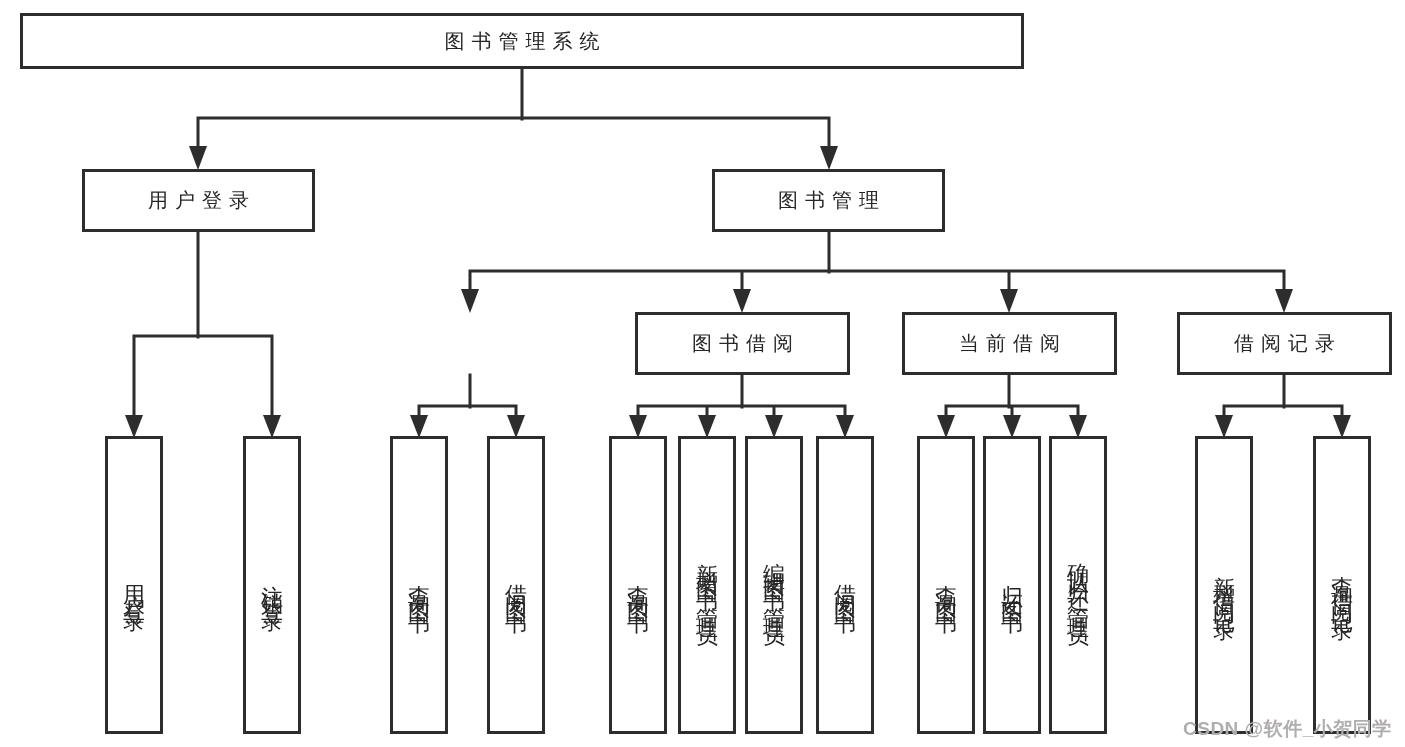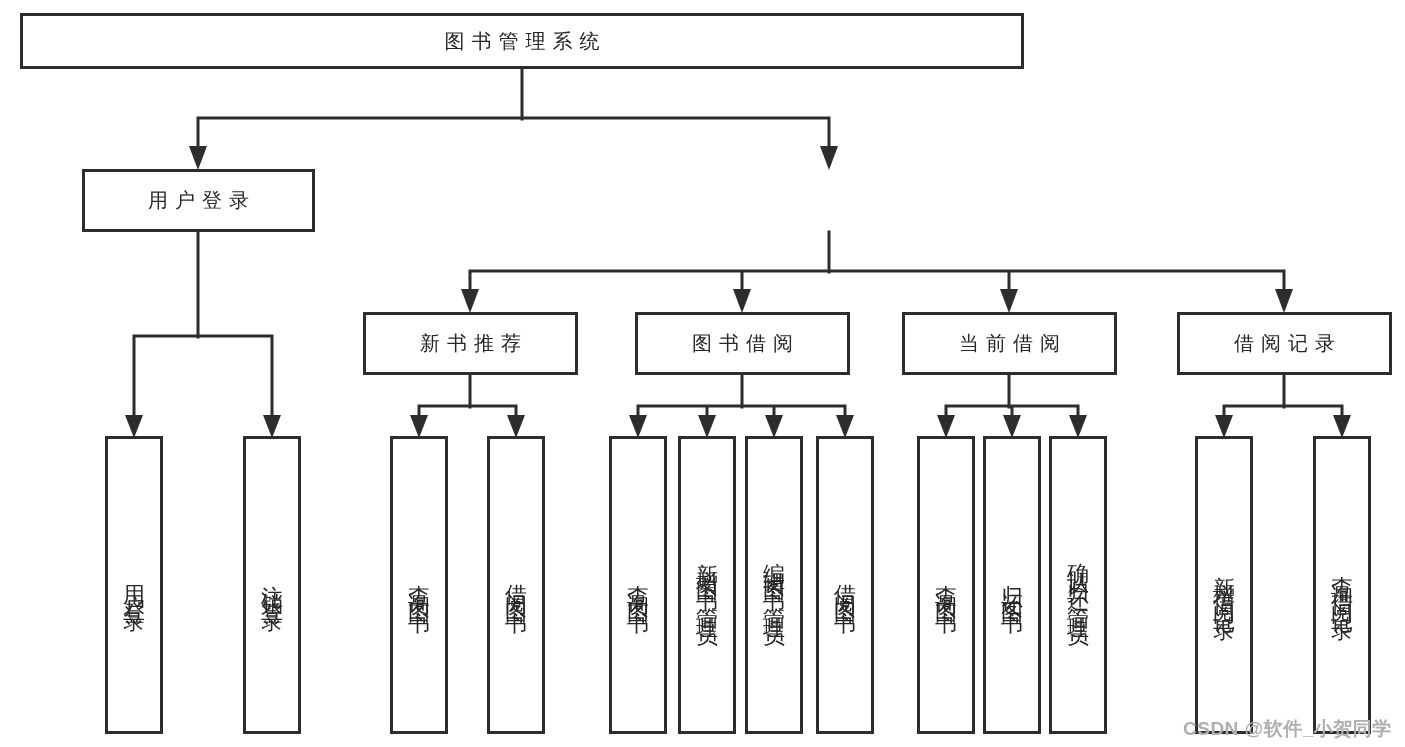--- a/index.html
+++ b/index.html
@@ -103,22 +103,22 @@
     <g>
       <path class="w" d="M1284,375 V407 M1224,406 H1342 M1224,406 V415 M1342,406 V415"></path>
       <polygon class="a" points="1215,415 1233,415 1224,438"></polygon>
       <polygon class="a" points="1333,415 1351,415 1342,438"></polygon>
     </g>
   </svg>
 
   <div class="node" style="left:20px;top:13px;width:1004px;height:56px">图书管理系统</div>
 
   <div class="node" style="left:82px;top:169px;width:233px;height:63px">用户登录</div>
+  <div class="node" style="left:712px;top:169px;width:233px;height:63px">图书管理</div>
 
-  <div class="node" style="left:363px;top:312px;width:215px;height:63px">新书推荐</div>
   <div class="node" style="left:902px;top:312px;width:215px;height:63px">当前借阅</div>
   <div class="node" style="left:635px;top:312px;width:215px;height:63px">图书借阅</div>
   <div class="node" style="left:1177px;top:312px;width:215px;height:63px">借阅记录</div>
 
   <div class="node v" style="left:105px;top:436px;width:58px;height:298px">
     <span class="vtext">用户登录</span>
   </div>
   <div class="node v" style="left:243px;top:436px;width:58px;height:298px">
     <span class="vtext">注销登录</span>
   </div>

